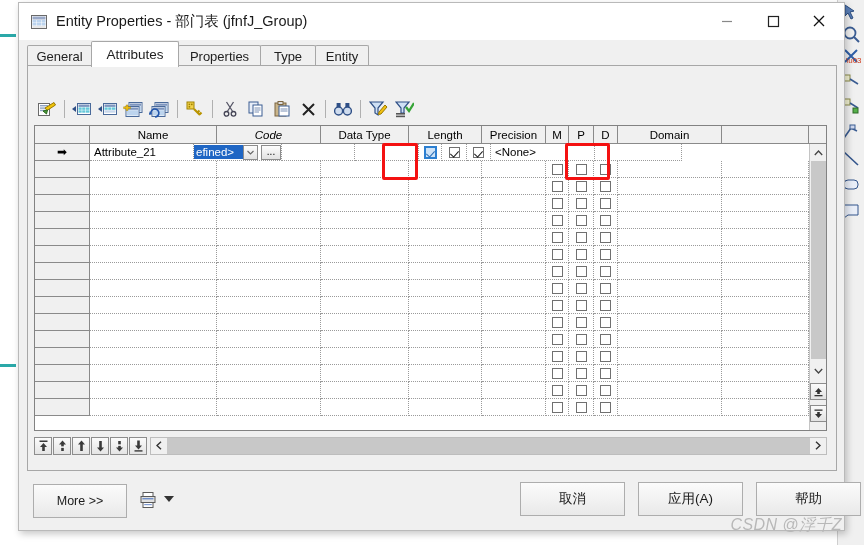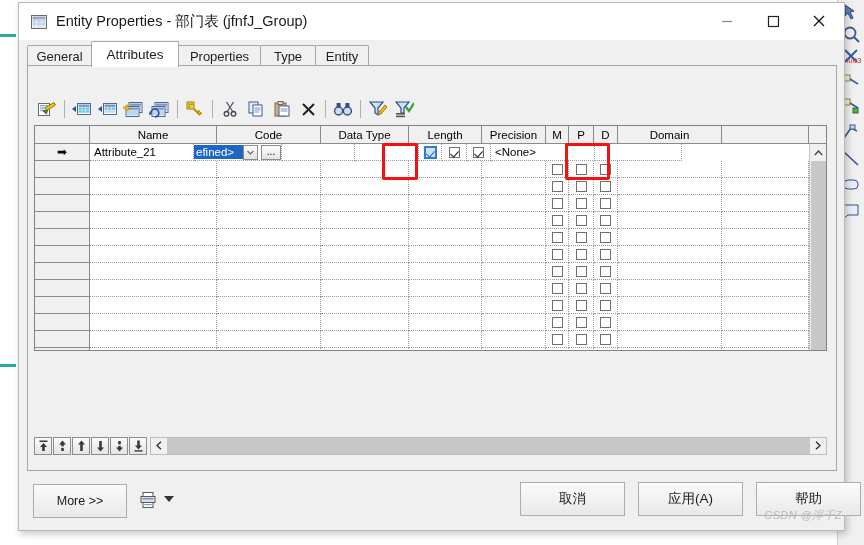--- a/index.html
+++ b/index.html
@@ -160,21 +160,21 @@
     background: #b0b0b0;
     margin: 0 4px;
   }
 
   
   #grid-wrap {
     position: absolute;
     left: 6px;
     top: 59px;
     width: 793px;
-    height: 226px;
+    height: 306px;
     border: 1px solid #828282;
     background: #ffffff;
     box-sizing: border-box;
     overflow: hidden;
   }
   #grid-head {
     display: flex;
     height: 18px;
     background: #f0f0f0;
     border-bottom: 1px solid #8a8a8a;
@@ -384,22 +384,22 @@
     position: absolute;
     left: 145px; top: 23px;
     width: 0; height: 0;
     border-left: 5px solid transparent;
     border-right: 5px solid transparent;
     border-top: 6px solid #333;
   }
   #watermark {
     position: absolute;
     right: 22px;
-    bottom: 22px;
-    font-size: 11px;
+    bottom: 9px;
+    font-size: 16px;
     color: #b8b8b8;
     font-family: "Liberation Sans", sans-serif;
     font-style: italic;
     letter-spacing: 0.4px;
   }
 
   
   .annot {
     position: absolute;
     border: 3px solid #f41111;
@@ -636,21 +636,21 @@
           <rect x="1" y="14.6" width="9" height="1.6" fill="#555"></rect>
           <path d="M11 6 L14 10 L19 2" fill="none" stroke="#36a436" stroke-width="2.3"></path>
         </svg>
       </div>
     </div>
 
     <div id="grid-wrap">
       <div id="grid-head">
           <div class="hcell" style="width: 55px; flex: 0 0 auto;"></div>
           <div class="hcell" style="width: 127px; flex: 0 0 auto;">Name</div>
-          <div class="hcell" style="width: 104px; flex: 0 0 auto;">Code</div>
+          <div class="hcell" style="width: 104px; flex: 0 0 auto; font-style: italic;">Code</div>
           <div class="hcell" style="width: 88px; flex: 0 0 auto;">Data Type</div>
           <div class="hcell" style="width: 73px; flex: 0 0 auto;">Length</div>
           <div class="hcell" style="width: 64px; flex: 0 0 auto; text-align: right;">Precision</div>
           <div class="hcell" style="width: 23px; flex: 0 0 auto;">M</div>
           <div class="hcell" style="width: 25px; flex: 0 0 auto;">P</div>
           <div class="hcell" style="width: 24px; flex: 0 0 auto;">D</div>
           <div class="hcell" style="width: 104px; flex: 0 0 auto;">Domain</div>
           <div class="hcell" style="width: 87px; flex: 0 0 auto;"></div>
         </div>
       <div class="grid-body" id="grid-body">

